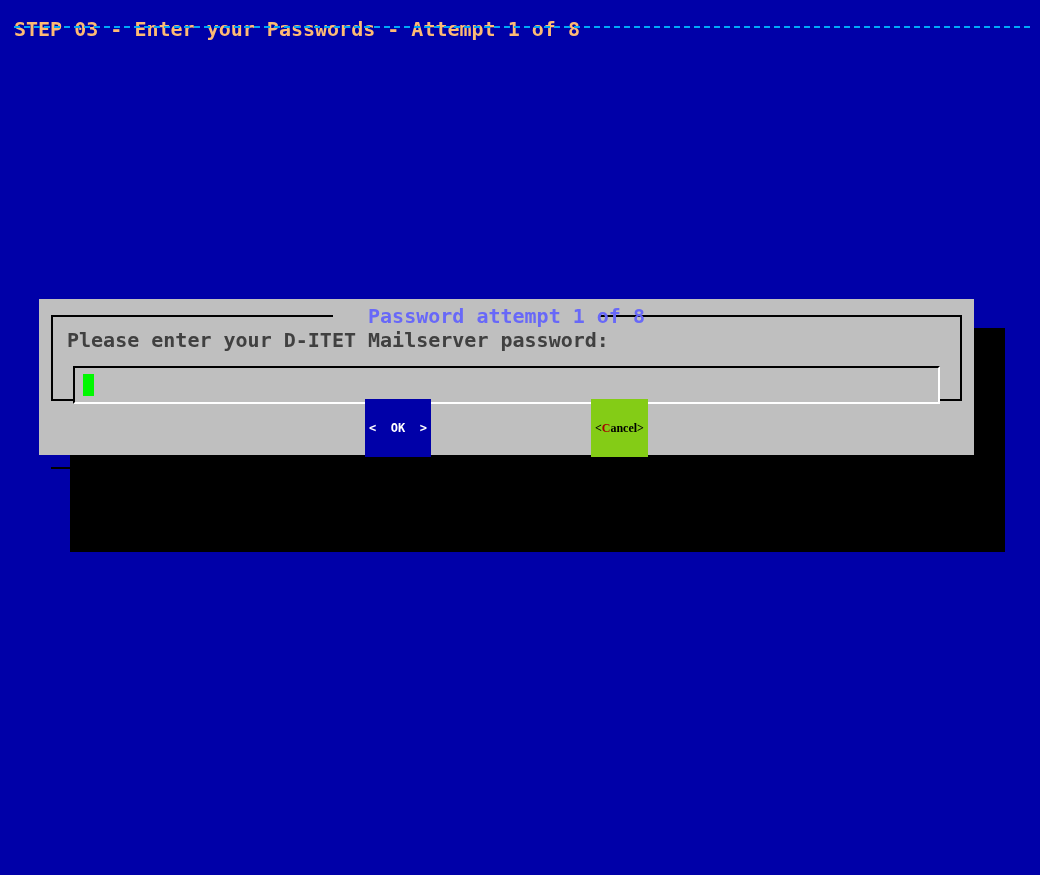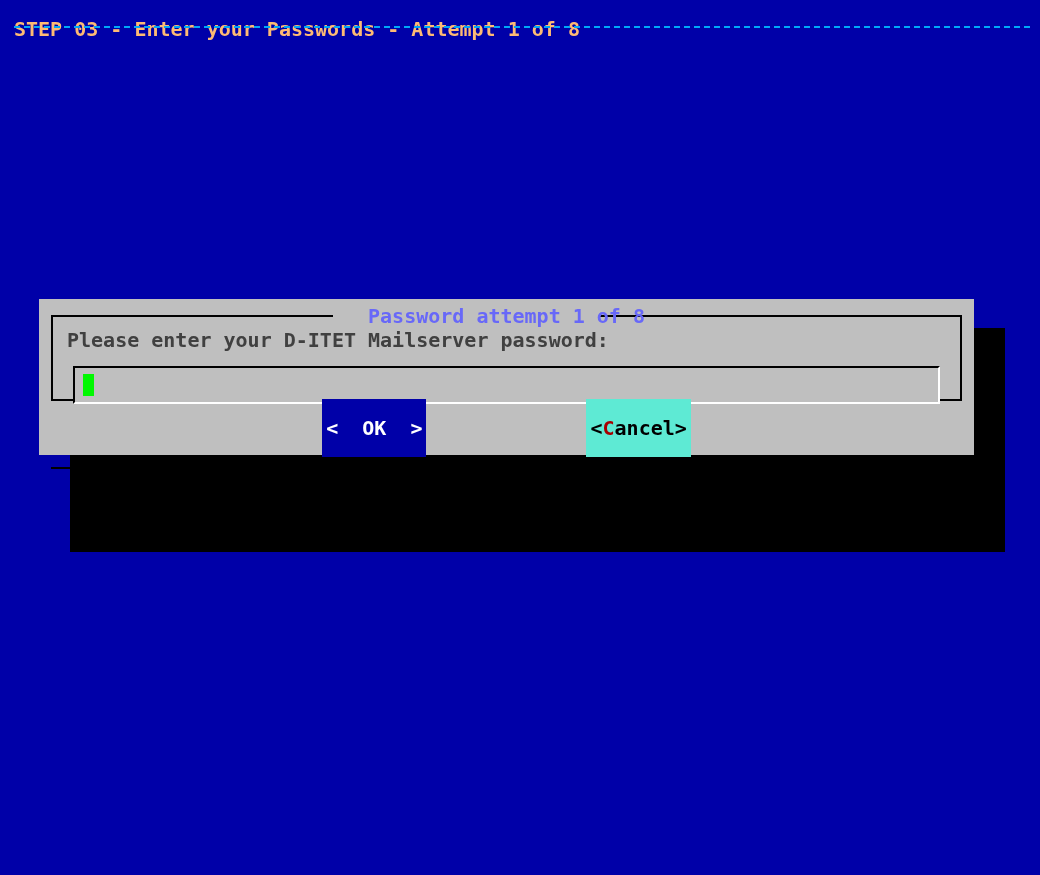--- a/index.html
+++ b/index.html
@@ -125,36 +125,37 @@
     right: 0;
     bottom: 13px;
     height: 28px;
     display: flex;
     justify-content: center;
     gap: 160px;
     align-items: center;
   }
   .btn {
     font-family: inherit;
-    font-size: 20px;
+    font-size: 12px;
     font-weight: bold;
     border: none;
     padding: 16px 4px;
     cursor: pointer;
     white-space: pre;
     line-height: 26px;
     text-align: center;
   }
   .btn-ok {
     background: #0000a8;
     color: #ffffff;
   }
   .btn-cancel {
-    background: #5eead4;
+    background: #84cc16;
     color: #000000;
+    font-family: Liberation Serif, serif;
   }
   .cancel-hotkey {
     color: #a80000;
   }
 </style>
 </head>
 <body>
 
 <div class="screen">
 

